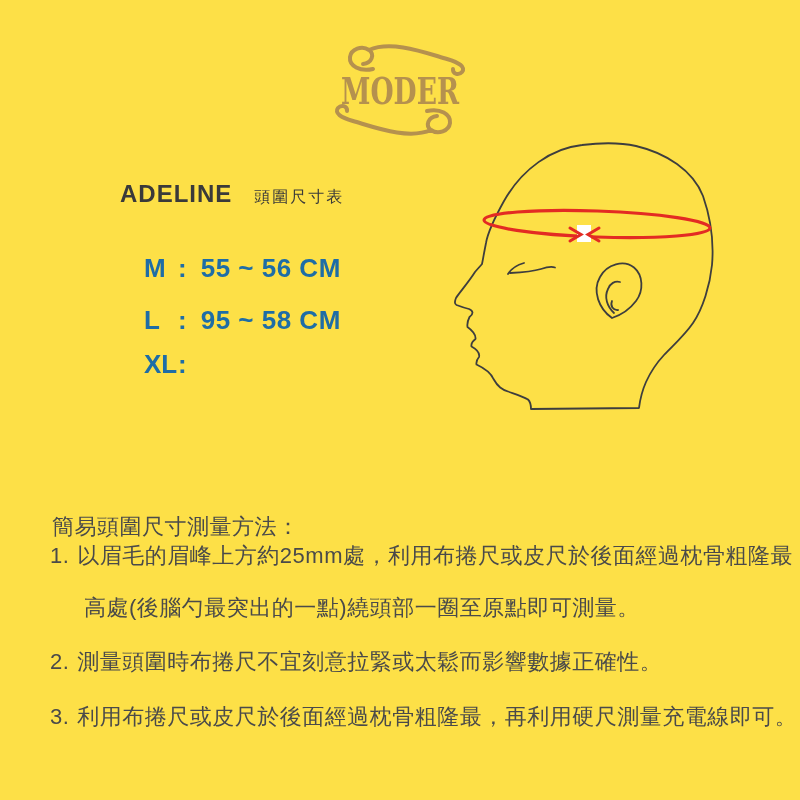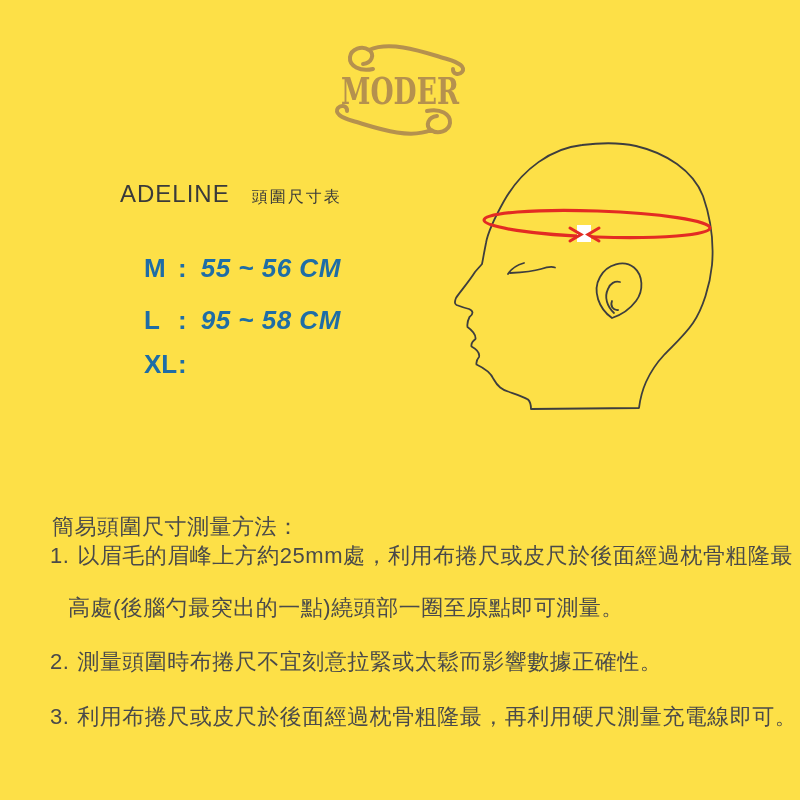--- a/index.html
+++ b/index.html
@@ -14,44 +14,44 @@
 
   
   .logo { position: absolute; left: 316px; top: 42px; width: 168px; height: 96px; }
 
   
   .chart-title {
     position: absolute; left: 120px; top: 180px;
     display: flex; align-items: baseline; gap: 22px;
     color: #3a3a3a;
   }
-  .chart-title .brand-name { font-size: 24px; font-weight: 400; letter-spacing: 1px; text-align: right; }
+  .chart-title .brand-name { font-size: 24px; font-weight: 700; letter-spacing: 1px; text-align: right; }
   .chart-title .cn { font-size: 16px; font-weight: 500; letter-spacing: 2px; }
 
   .size-row {
     position: absolute; left: 144px; height: 32px;
     display: flex; align-items: center;
     color: #1e6da6; font-size: 26px; font-weight: 600;
   }
   .size-row .sz { display: inline-block; width: 34px; }
   .size-row .colon { display: inline-block; }
-  .size-row .rng { display: inline-block; margin-left: 14px; letter-spacing: 0.5px; font-style: italic; }
+  .size-row .rng { display: inline-block; margin-left: 14px; letter-spacing: 0.5px; }
   .row-m  { top: 252px; }
   .row-l  { top: 304px; }
   .row-xl { top: 348px; }
 
   
   .head-fig { position: absolute; left: 440px; top: 125px; width: 300px; height: 300px; }
 
   
   .instr { position: absolute; color: #4a4a4a; font-size: 22px; letter-spacing: 0.5px; line-height: 28px; white-space: nowrap; }
   .instr-heading { left: 52px; top: 513px; }
   .item { display: flex; gap: 8px; }
   .item-1a { left: 50px; top: 542px; }
-  .item-1b { left: 68px; top: 594px; }
+  .item-1b { left: 84px; top: 594px; }
   .item-2  { left: 50px; top: 648px; }
   .item-3  { left: 50px; top: 703px; }
 </style>
 </head>
 <body>
 
 <div class="canvas">
 
   <div class="logo">
     <svg width="168" height="96" viewBox="0 0 168 96">

